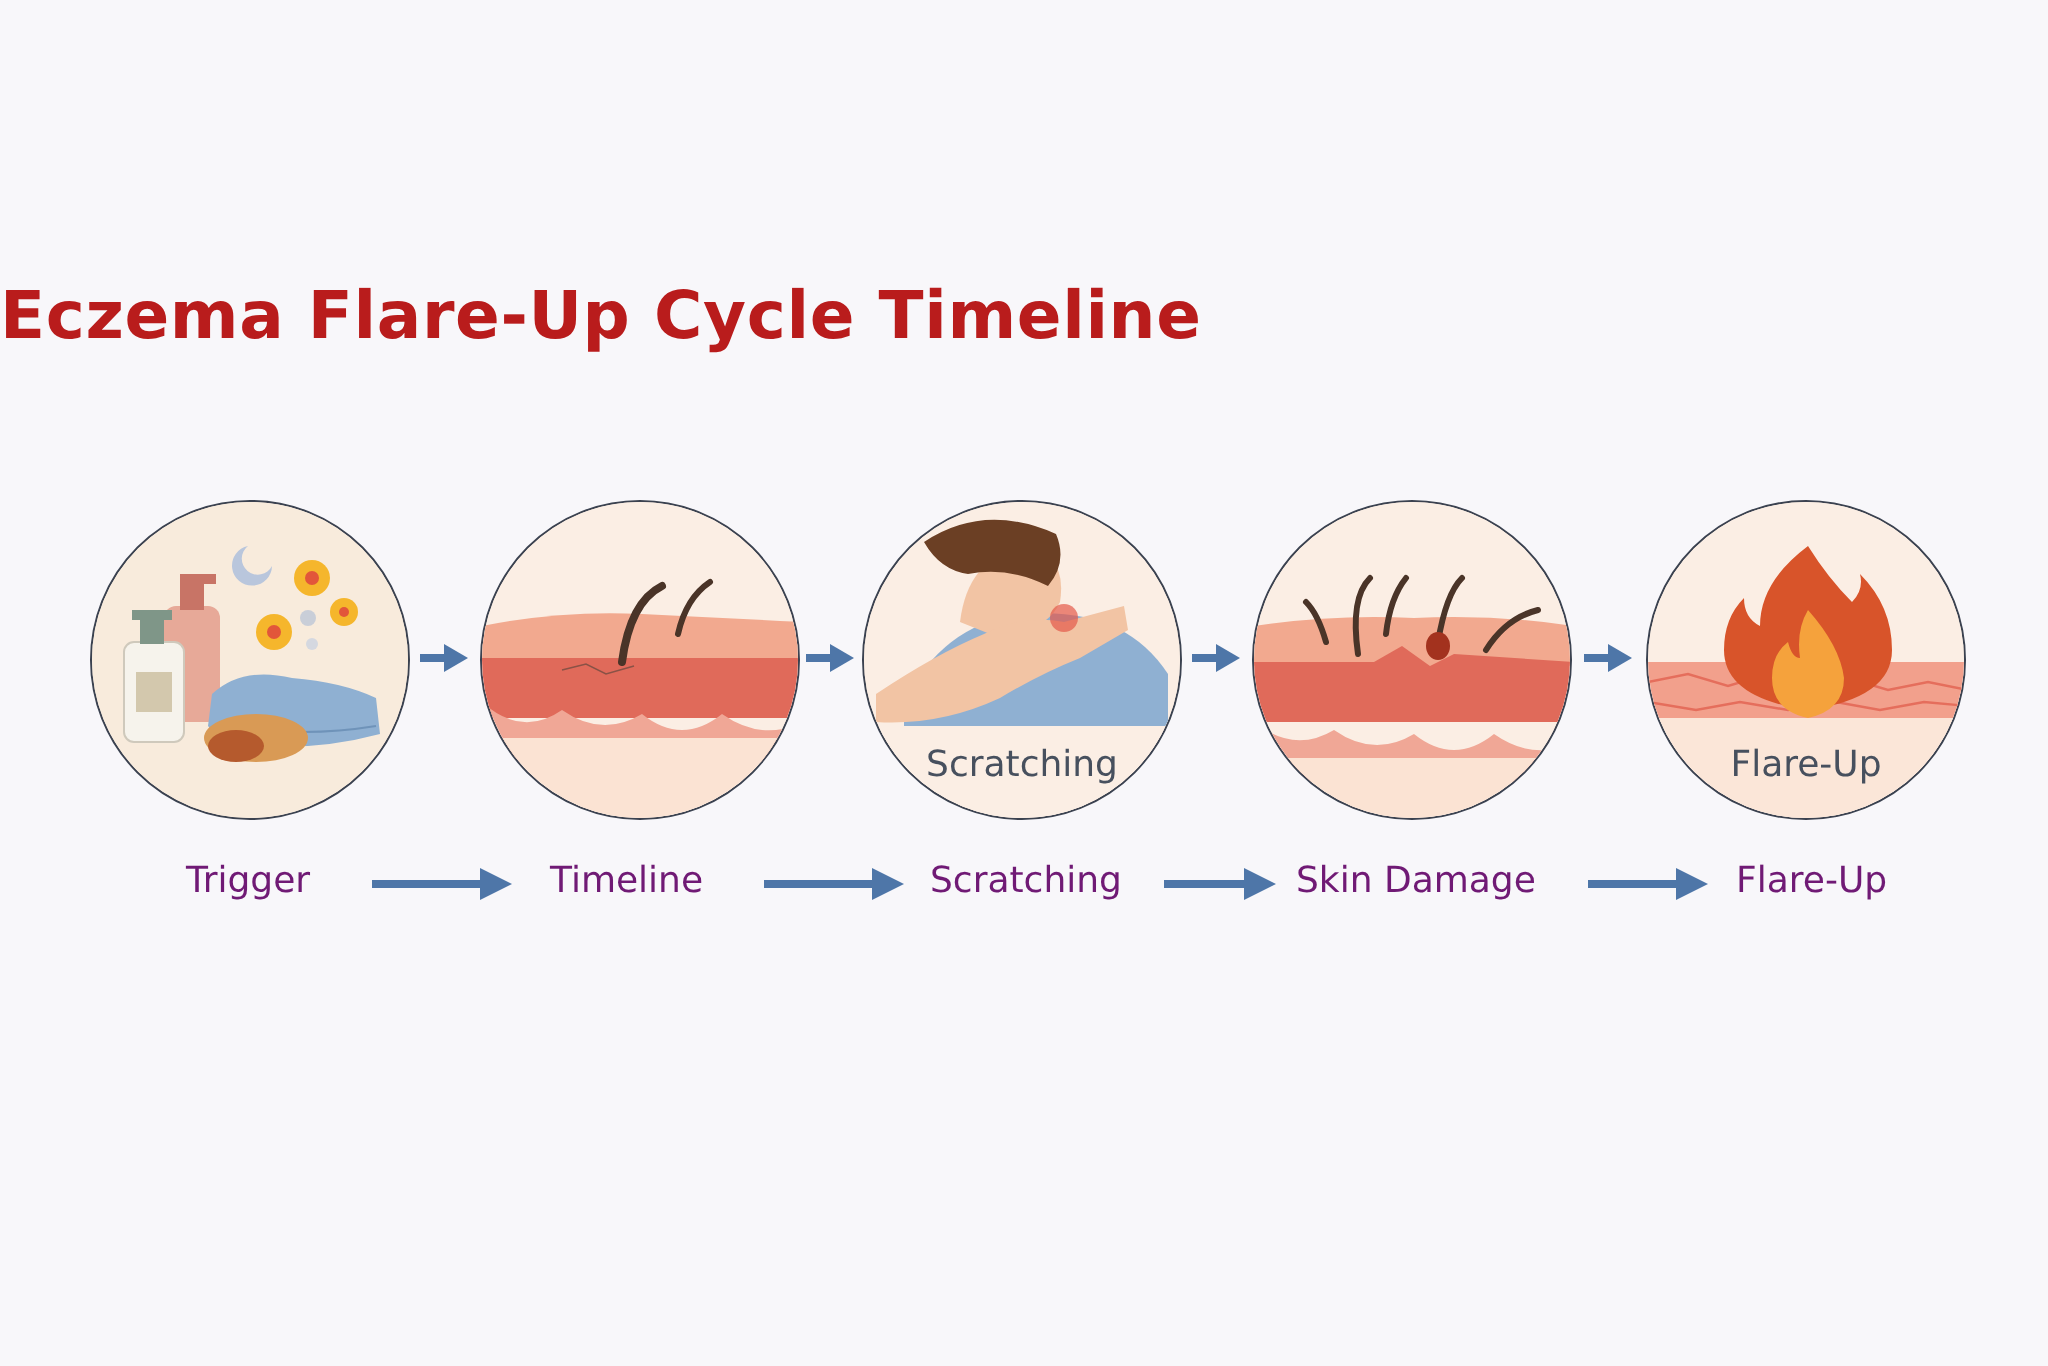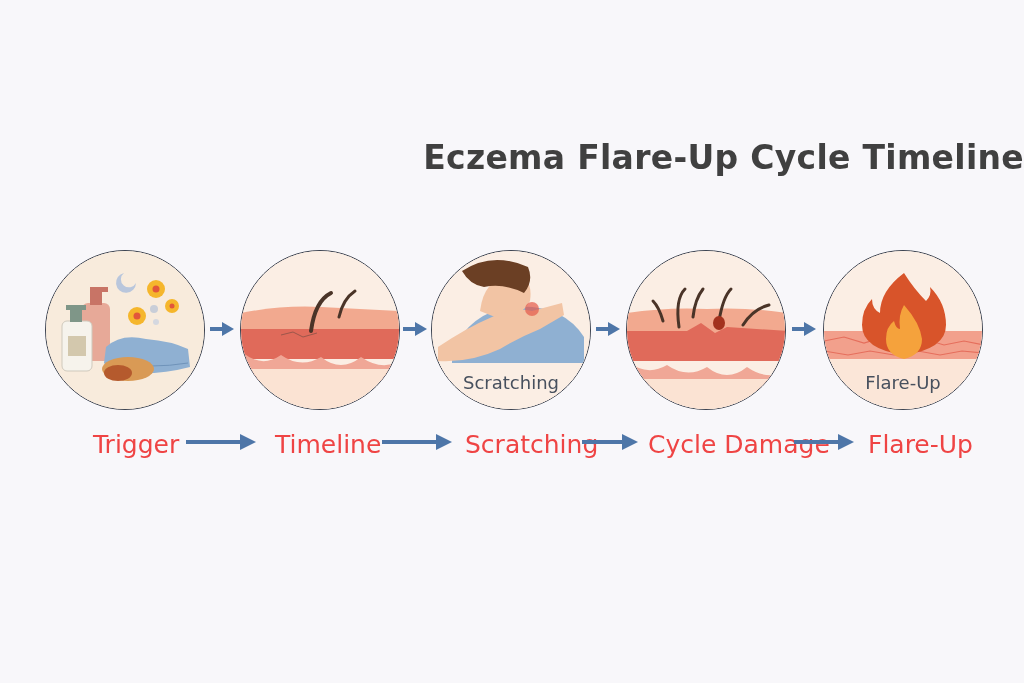--- a/index.html
+++ b/index.html
@@ -4,36 +4,36 @@
 <style>
   html, body { margin:0; padding:0; }
   body {
     width:1024px; height:683px; overflow:hidden;
     background:#f8f7fa;
     font-family:"DejaVu Sans", sans-serif;
     position:relative;
   }
   .title {
     position:absolute; left:0; width:1024px; top:138px;
-    text-align:right; font-size:33px; font-weight:bold;
-    color:#404040; letter-spacing:0.3px;
+    text-align:left; font-size:33px; font-weight:bold;
+    color:#b91c1c; letter-spacing:0.3px;
   }
   .circle {
     position:absolute; width:160px; height:160px; border-radius:50%;
     border:1.5px solid #3b4250; overflow:hidden; box-sizing:border-box;
     background:#fbeee2;
   }
   .circle svg { position:absolute; left:0; top:0; }
   .circle-label {
     position:absolute; left:0; width:100%; bottom:16px; text-align:center;
     font-size:18px; color:#47505e;
   }
   .small-arrow { position:absolute; width:24px; height:14px; }
   .step-label {
-    position:absolute; top:430px; font-size:25px; color:#ef4444;
+    position:absolute; top:430px; font-size:18px; color:#701a75;
     white-space:nowrap;
   }
   .long-arrow { position:absolute; top:434px; height:16px; }
 </style>
 </head>
 <body>
 
 <div class="title">Eczema Flare-Up Cycle Timeline</div>
 
 <div class="circle" style="left:45px;top:250px;">
@@ -166,19 +166,19 @@
   <rect x="0" y="6" width="56" height="4" fill="#4e76a8"></rect>
     <polygon points="54,0 70,8 54,16" fill="#4e76a8"></polygon>
 </svg>
 
 <div class="step-label" style="left:465px;">Scratching</div>
 <svg class="long-arrow" style="left:582px;width:56px;" viewBox="0 0 56 16">
   <rect x="0" y="6" width="42" height="4" fill="#4e76a8"></rect>
     <polygon points="40,0 56,8 40,16" fill="#4e76a8"></polygon>
 </svg>
 
-<div class="step-label" style="left:648px;">Cycle Damage</div>
+<div class="step-label" style="left:648px;">Skin Damage</div>
 <svg class="long-arrow" style="left:794px;width:60px;" viewBox="0 0 60 16">
   <rect x="0" y="6" width="46" height="4" fill="#4e76a8"></rect>
     <polygon points="44,0 60,8 44,16" fill="#4e76a8"></polygon>
 </svg>
 
 <div class="step-label" style="left:868px;">Flare-Up</div>
 
 </body></html>

